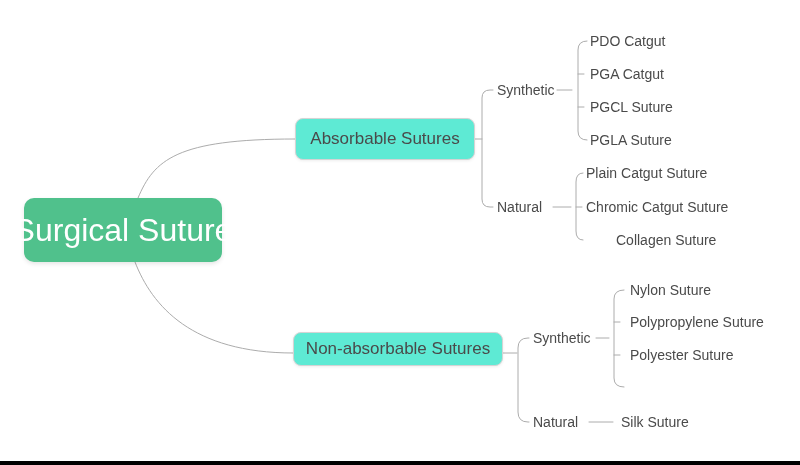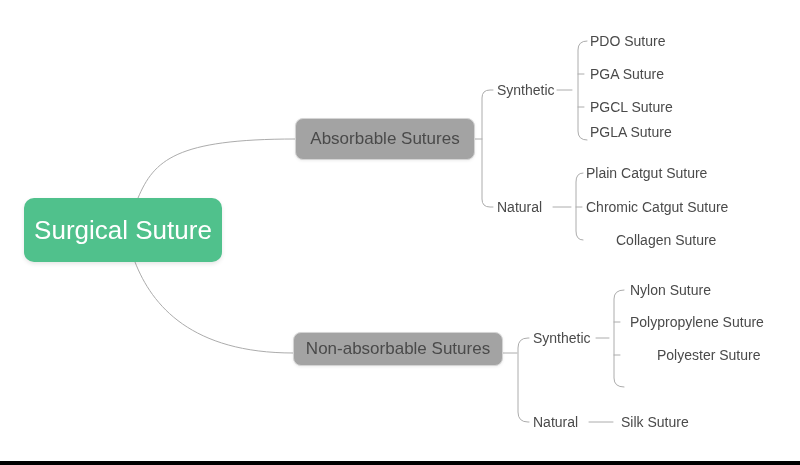--- a/index.html
+++ b/index.html
@@ -12,27 +12,27 @@
     color:var(--node-text,#4A4A4A);
   }
   svg.connectors{position:absolute;left:0;top:0;z-index:0;}
   .connector{stroke:var(--line,#ACACAC);stroke-width:1;fill:none;stroke-linecap:round;}
   .root-node{
     position:absolute;left:24px;top:198px;width:198px;height:64px;
     background:var(--root-fill,#50C18C);
     border-radius:10px;
     display:flex;align-items:center;justify-content:center;
     color:var(--root-text,#FFFFFF);
-    font-size:26px;
+    font-size:32px;
     box-shadow:0 2px 4px rgba(0,0,0,0.10);
     z-index:2;cursor:default;white-space:nowrap;
   }
   .branch-node{
     position:absolute;
-    background:#a3a3a3;
+    background:#5eead4;
     border:1px solid var(--node-border,#D4D4D4);
     border-radius:8px;
     display:flex;align-items:center;justify-content:center;
     font-size:17px;
     box-shadow:0 1px 3px rgba(0,0,0,0.07);
     z-index:2;cursor:default;white-space:nowrap;box-sizing:border-box;
   }
   .branch-absorbable{left:295px;top:118px;width:180px;height:42px;}
   .branch-nonabsorbable{left:293px;top:332px;width:210px;height:34px;}
   .label{
@@ -70,32 +70,32 @@
 
     <path class="connector" d="M 589 422 L 613 422"></path>
   </svg>
 
   <div class="root-node">Surgical Suture</div>
 
   <div class="branch-node branch-absorbable">Absorbable Sutures</div>
   <div class="branch-node branch-nonabsorbable">Non-absorbable Sutures</div>
 
   <div class="label" style="left:497px;top:90px;">Synthetic</div>
-  <div class="label" style="left:590px;top:41px;">PDO Suture</div>
-  <div class="label" style="left:590px;top:74px;">PGA Suture</div>
+  <div class="label" style="left:590px;top:41px;">PDO Catgut</div>
+  <div class="label" style="left:590px;top:74px;">PGA Catgut</div>
   <div class="label" style="left:590px;top:107px;">PGCL Suture</div>
-  <div class="label" style="left:590px;top:132px;">PGLA Suture</div>
+  <div class="label" style="left:590px;top:140px;">PGLA Suture</div>
 
   <div class="label" style="left:497px;top:207px;">Natural</div>
   <div class="label" style="left:586px;top:173px;">Plain Catgut Suture</div>
   <div class="label" style="left:586px;top:207px;">Chromic Catgut Suture</div>
   <div class="label" style="left:616px;top:240px;">Collagen Suture</div>
 
   <div class="label" style="left:533px;top:338px;">Synthetic</div>
   <div class="label" style="left:630px;top:290px;">Nylon Suture</div>
   <div class="label" style="left:630px;top:322px;">Polypropylene Suture</div>
-  <div class="label" style="left:630px;top:355px;margin-left:27px;">Polyester Suture</div>
+  <div class="label" style="left:630px;top:355px;">Polyester Suture</div>
 
   <div class="label" style="left:533px;top:422px;">Natural</div>
   <div class="label" style="left:621px;top:422px;">Silk Suture</div>
 
   <div class="bottom-bar"></div>
 </div>
 
 </body></html>

